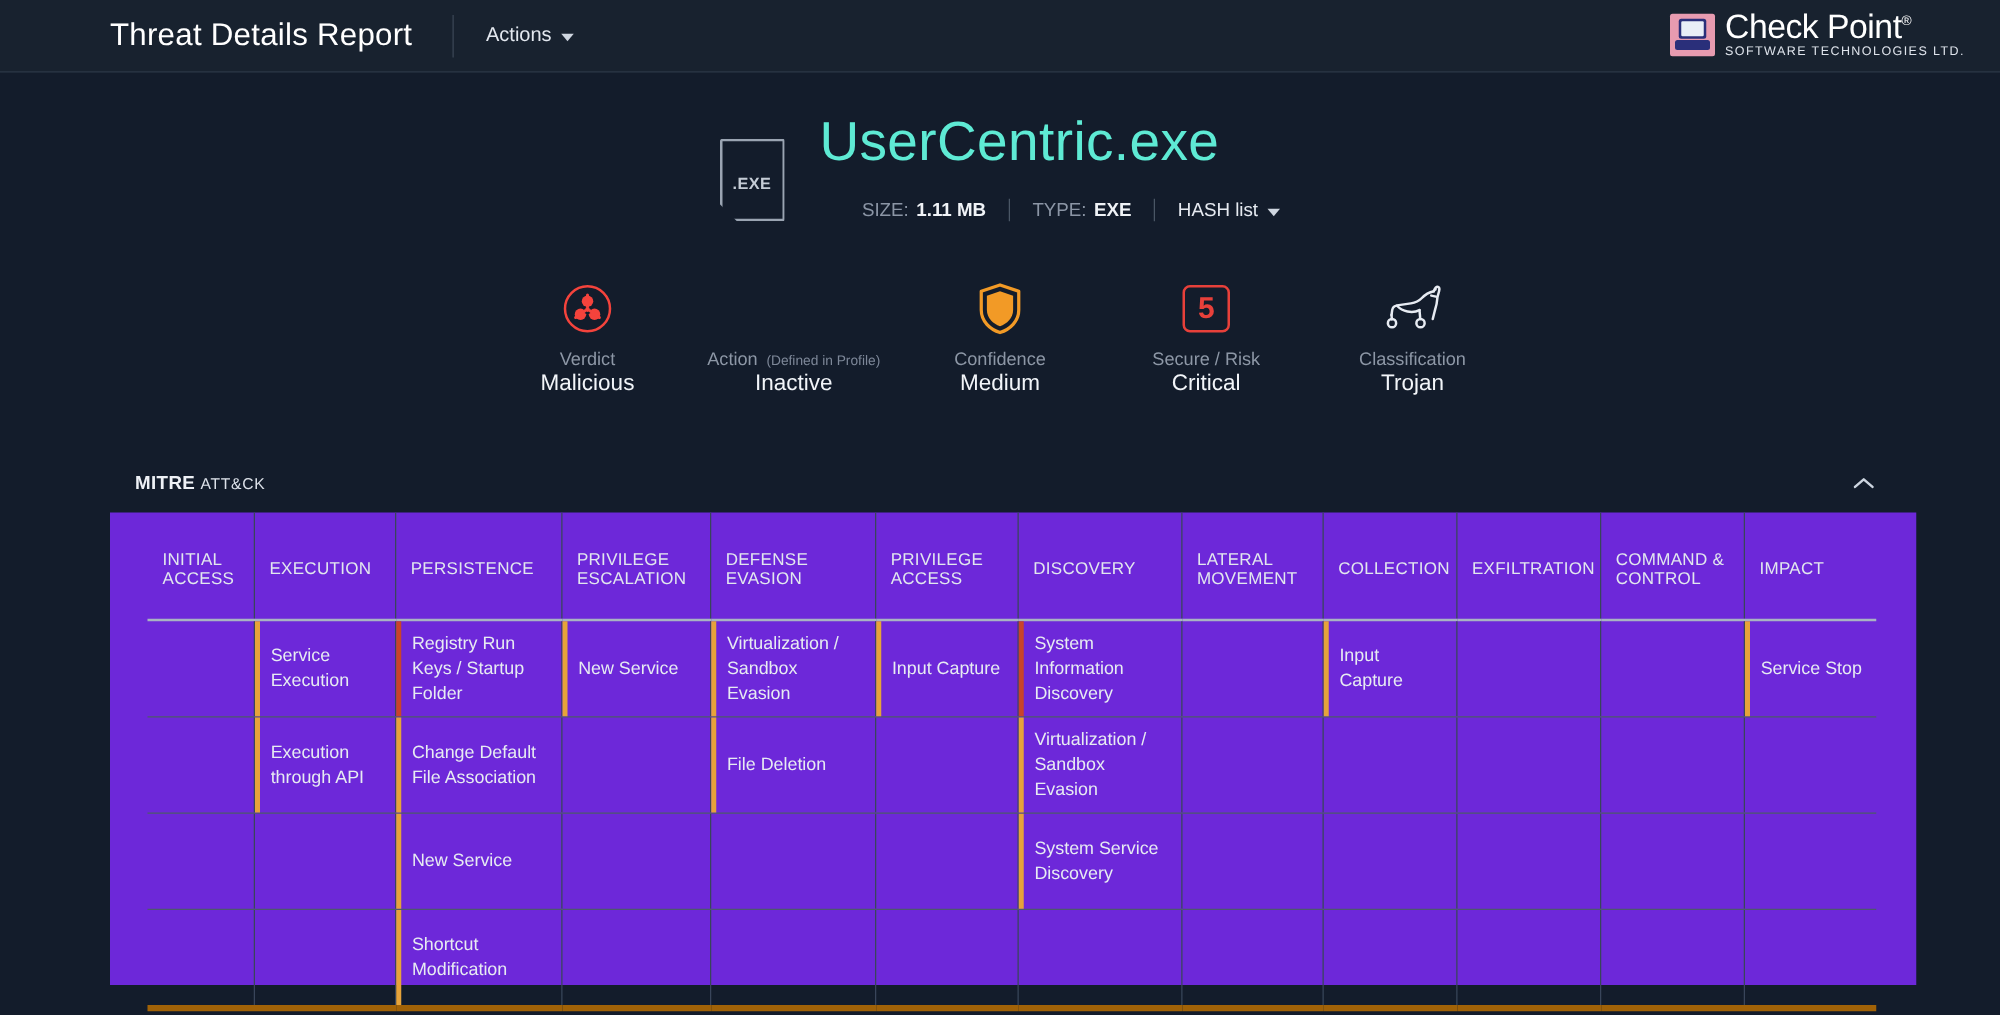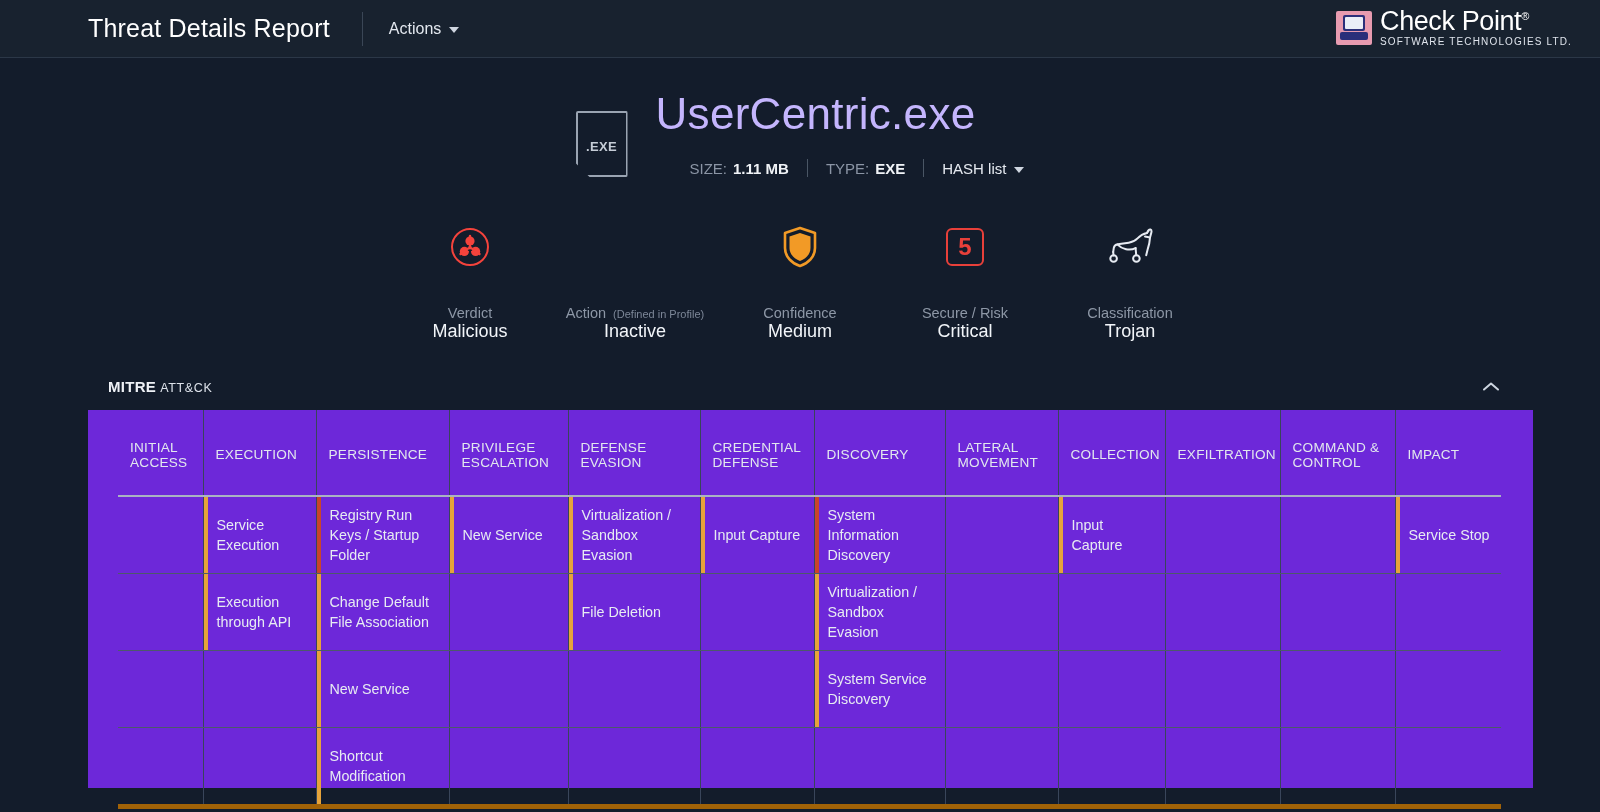--- a/index.html
+++ b/index.html
@@ -81,21 +81,21 @@
     border: 2px solid #9aa4b2;
     border-radius: 2px;
     clip-path: polygon(0 0, 100% 0, 100% 100%, 14px 100%, 0 calc(100% - 14px));
   }
   .file-icon .ext {
     position: absolute; left: 0; right: 0; top: 28px;
     text-align: center; font-size: 13px; font-weight: 700; color: #c5ccd6;
     letter-spacing: .3px;
   }
   .file-name {
-    font-size: 44px; font-weight: 400; color: #c4b5fd; line-height: 1;
+    font-size: 44px; font-weight: 400; color: #5eead4; line-height: 1;
     letter-spacing: .3px;
   }
   .file-meta {
     margin-top: 23px; display: flex; align-items: center;
     font-size: 15px; color: #e6eaf1; margin-left: 34px;
   }
   .file-meta .k { color: #8b95a5; margin-right: 6px; }
   .file-meta .v { font-weight: 700; color: #f0f3f7; }
   .meta-sep { width: 1px; height: 18px; background: #4a5665; margin: 0 18px; }
   .hash-list { display: flex; align-items: center; gap: 8px; cursor: pointer; color: #e6eaf1; }
@@ -104,21 +104,21 @@
   .status-strip {
     position: absolute; top: 225px; left: 0; width: 1600px;
     display: flex; justify-content: center;
   }
   .status-item {
     width: 165px; text-align: center;
     display: flex; flex-direction: column; align-items: center;
   }
   .status-icon { height: 44px; display: flex; align-items: center; justify-content: center; }
   .status-label {
-    margin-top: 36px; font-size: 14.5px; color: #8d97a6;
+    margin-top: 11px; font-size: 14.5px; color: #8d97a6;
     display: flex; align-items: baseline; gap: 7px; justify-content: flex-start;
   }
   .status-label .sub { font-size: 11px; color: #7d8798; }
   .status-value { font-size: 18px; color: #f2f5f9; }
 
   .ico-biohazard { width: 40px; height: 40px; }
   .ico-shield { width: 34px; height: 42px; }
   .ico-risk {
     width: 38px; height: 38px; border: 2.5px solid #e8403a; border-radius: 6px;
     color: #e8403a; font-size: 24px; font-weight: 700;
@@ -335,21 +335,21 @@
         <col class="c10">
         <col class="c11">
     </colgroup>
     <thead>
       <tr>
         <th>INITIAL ACCESS</th>
         <th>EXECUTION</th>
         <th>PERSISTENCE</th>
         <th>PRIVILEGE ESCALATION</th>
         <th>DEFENSE EVASION</th>
-        <th>CREDENTIAL DEFENSE</th>
+        <th>PRIVILEGE ACCESS</th>
         <th>DISCOVERY</th>
         <th>LATERAL MOVEMENT</th>
         <th>COLLECTION</th>
         <th>EXFILTRATION</th>
         <th>COMMAND &amp; CONTROL</th>
         <th>IMPACT</th>
       </tr>
     </thead>
     <tbody id="matrix-body">
         <tr>

